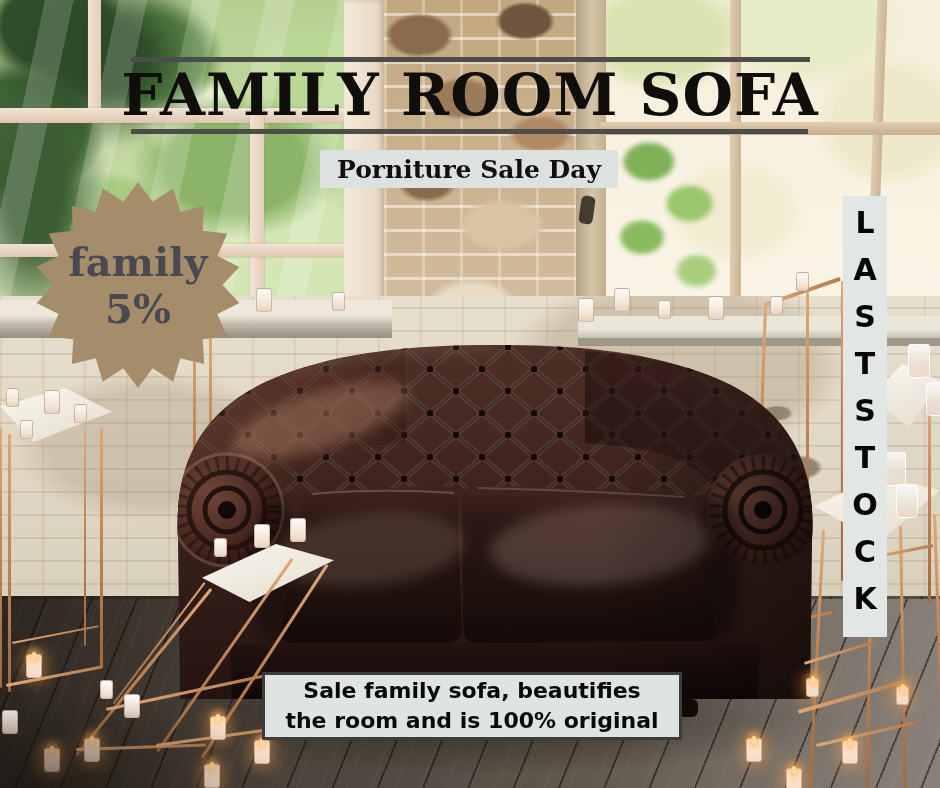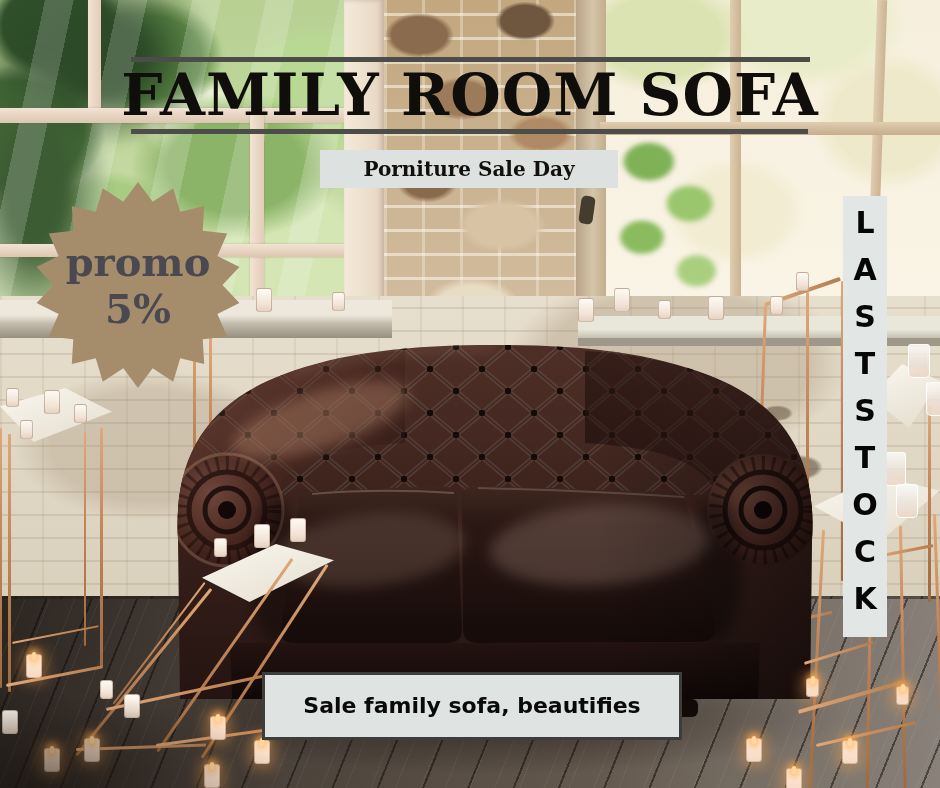--- a/index.html
+++ b/index.html
@@ -116,21 +116,21 @@
   .candle.lit::after{content:"";position:absolute;left:50%;top:-3px;transform:translateX(-50%);width:5px;height:8px;border-radius:50% 50% 50% 50%/60% 60% 40% 40%;background:#ffd9a0;box-shadow:0 0 7px 3px rgba(255,170,80,.85)}
   .cup{position:absolute;width:22px;height:34px;border-radius:3px 3px 5px 5px;background:linear-gradient(180deg,rgba(250,248,245,.92),rgba(235,225,215,.8) 60%,#edd7c8);border:1px solid rgba(255,255,255,.9)}
 
   
   .rule{position:absolute;height:5px;background:#4c4c49;z-index:40}
   .title{position:absolute;left:110px;top:63px;width:720px;height:64px;z-index:40;
     text-align:center;font-family:"DejaVu Serif",serif;font-weight:bold;font-size:58px;line-height:64px;
     letter-spacing:1px;color:#100e0b;white-space:nowrap}
   .subtitle{position:absolute;left:320px;top:150px;width:298px;height:38px;z-index:40;background:#dde2e0;
     display:flex;align-items:center;justify-content:center;font-family:"DejaVu Serif",serif;font-weight:bold;
-    font-size:20px;color:#12100c;white-space:nowrap}
+    font-size:25px;color:#12100c;white-space:nowrap}
   .badge{position:absolute;left:35px;top:182px;width:206px;height:206px;z-index:45;background:#a58d6c;
     display:flex;flex-direction:column;align-items:center;justify-content:center;
     font-family:"DejaVu Serif",serif;font-weight:bold;font-size:40px;line-height:47px;color:#4a4850}
   .banner{position:absolute;left:843px;top:196px;width:44px;height:441px;z-index:45;background:#e2e6e4;
     display:flex;align-items:center;justify-content:center;
     writing-mode:vertical-rl;text-orientation:upright;
     font-family:"DejaVu Sans",sans-serif;font-weight:bold;font-size:30px;letter-spacing:12px;color:#060606}
   .caption{position:absolute;left:262px;top:672px;width:420px;height:68px;z-index:45;background:#dfe3e1;
     border:3px solid #3d3d3b;display:flex;flex-direction:column;align-items:center;justify-content:center;
     font-family:"DejaVu Sans",sans-serif;font-weight:bold;font-size:22px;line-height:30px;color:#0a0a0a;white-space:nowrap}
@@ -345,25 +345,26 @@
 
   <div class="rule" style="left:131px;top:57px;width:679px"></div>
   <div class="title">FAMILY ROOM SOFA</div>
   <div class="rule" style="left:131px;top:129px;width:677px"></div>
 
   <div class="subtitle">
     <span>Porniture Sale Day</span>
   </div>
 
   <div class="badge" style="clip-path: polygon(50% 0%, 57.12% 9.62%, 67.1% 3.02%, 70.5% 14.49%, 82.14% 11.7%, 81.41% 23.65%, 93.3% 25%, 88.53% 35.98%, 99.24% 41.32%, 91% 50%, 99.24% 58.68%, 88.53% 64.02%, 93.3% 75%, 81.41% 76.35%, 82.14% 88.3%, 70.5% 85.51%, 67.1% 96.98%, 57.12% 90.38%, 50% 100%, 42.88% 90.38%, 32.9% 96.98%, 29.5% 85.51%, 17.86% 88.3%, 18.59% 76.35%, 6.7% 75%, 11.47% 64.02%, 0.76% 58.68%, 9% 50%, 0.76% 41.32%, 11.47% 35.98%, 6.7% 25%, 18.59% 23.65%, 17.86% 11.7%, 29.5% 14.49%, 32.9% 3.02%, 42.88% 9.62%);">
-    <span>promo</span>
+    <span>family</span>
     <span>5%</span>
   </div>
 
   <div class="banner">
     <span>LASTSTOCK</span>
   </div>
 
   <div class="caption">
     <span>Sale family sofa, beautifies</span>
+    <span>the room and is 100% original</span>
   </div>
 
 </div>
 
 </body></html>

